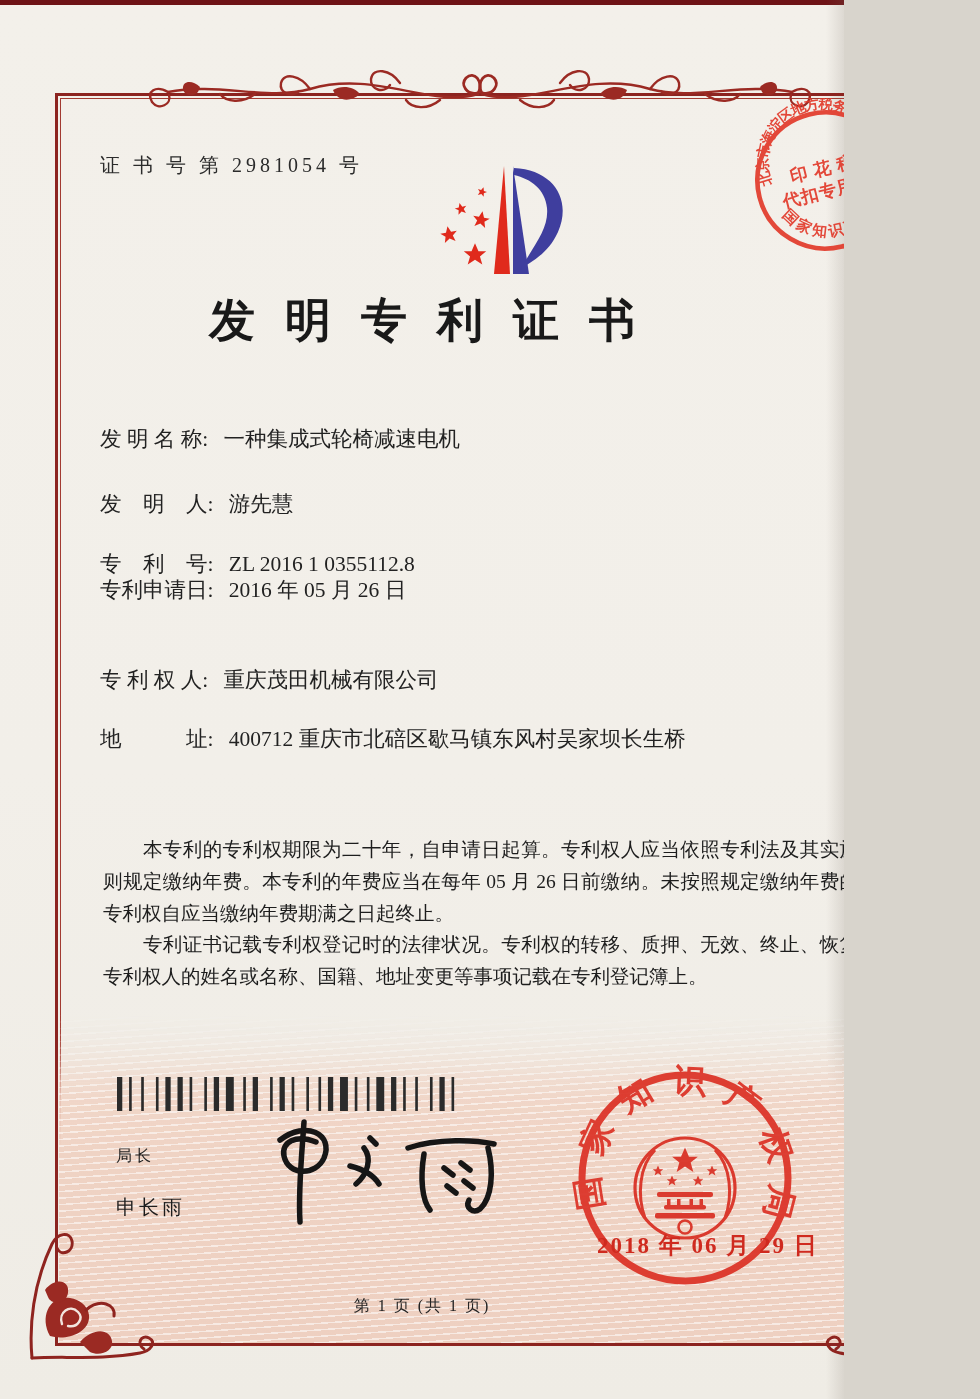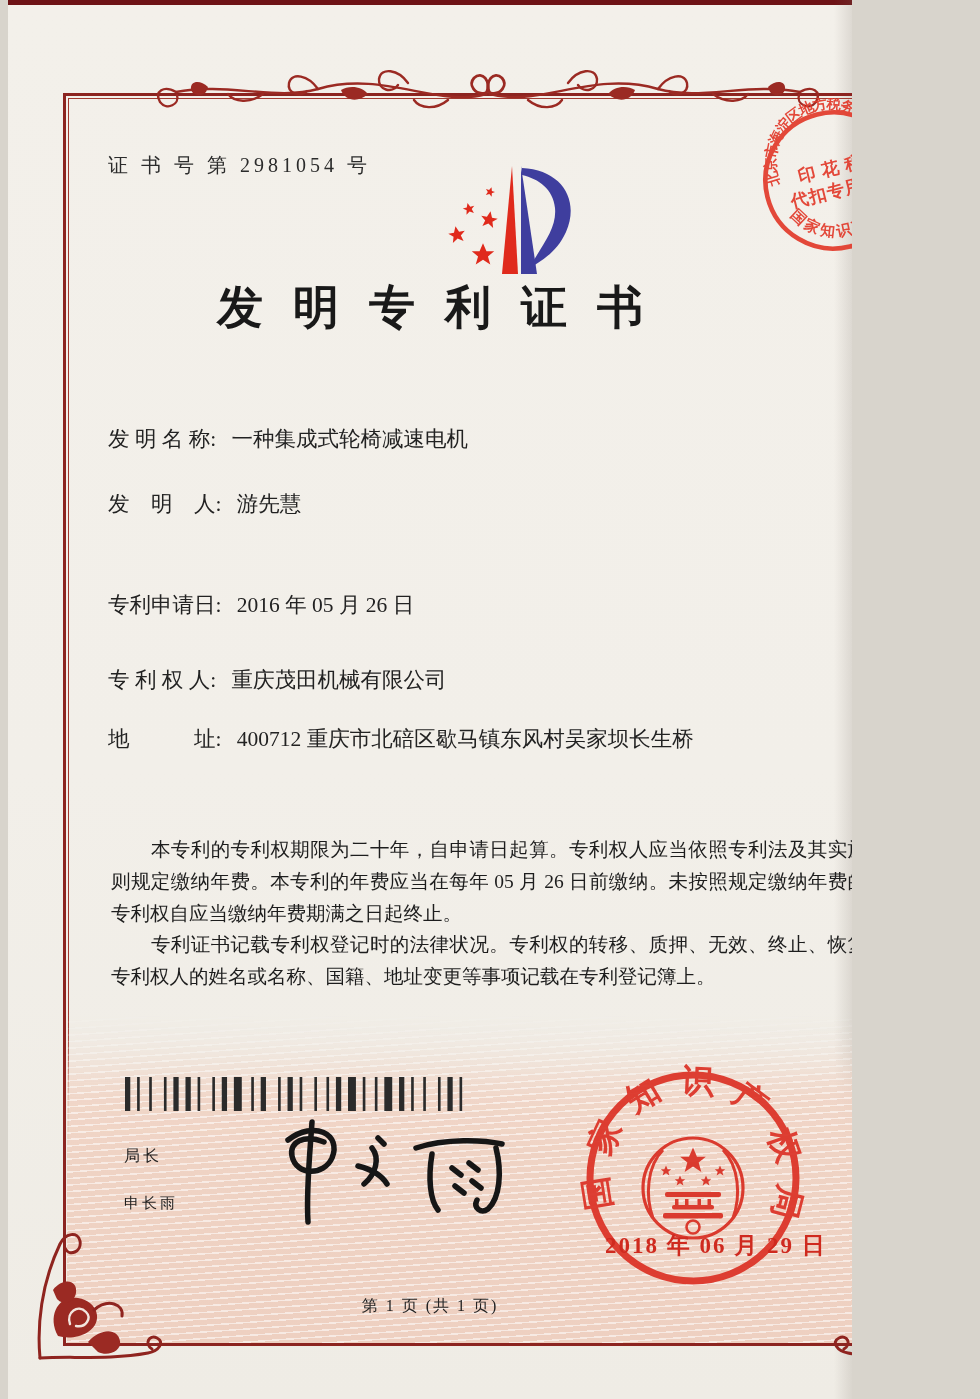--- a/index.html
+++ b/index.html
@@ -1,19 +1,19 @@
 <!DOCTYPE html>
 <html><head>
 <meta charset="utf-8">
 <style>
   html,body{margin:0;padding:0;background:#d8d4cc;}
   .page{
     position:relative;width:844px;height:1399px;overflow:hidden;
     background:linear-gradient(180deg,#f3f0ea 0%,#f2efe9 55%,#efece5 100%);
-    font-family:"Liberation Serif","DejaVu Serif",serif;color:#1f1f1f;margin-left:8px;
+    font-family:"Liberation Serif","DejaVu Serif",serif;color:#1f1f1f;
   }
   .scan-top-strip{position:absolute;left:0;top:0;width:980px;height:5px;background:#6e1316;}
   .scan-right-shadow{position:absolute;right:0;top:0;width:18px;height:1399px;
     background:linear-gradient(90deg,rgba(120,110,100,0) 0%,rgba(120,110,100,.18) 100%);}
   .frame{
     position:absolute;left:55px;top:93px;width:846px;height:1247px;
     border:3px solid #8c2420;
   }
   .frame::before{
     content:"";position:absolute;left:2px;top:2px;right:2px;bottom:2px;
@@ -25,32 +25,32 @@
       repeating-linear-gradient(176deg,rgba(255,255,255,0) 0 5px,rgba(255,255,255,.55) 5px 6.5px),
       linear-gradient(180deg,rgba(240,211,196,0) 0,rgba(240,211,196,.85) 70px,#efd3c4 140px,#eed0c1 100%);
     -webkit-mask-image:linear-gradient(180deg,transparent 0,black 90px);
             mask-image:linear-gradient(180deg,transparent 0,black 90px);
   }
   .cert-number{position:absolute;left:100px;top:152px;font-size:20px;letter-spacing:4px;color:#2b2b2b;}
   .logo{position:absolute;left:408px;top:148px;}
   .stamp{position:absolute;left:743px;top:98px;opacity:.92;}
   .stamp text{font-family:"Liberation Serif","DejaVu Serif",serif;font-weight:bold;fill:#e23a2b;}
   .doc-title{
-    position:absolute;left:0;top:277px;width:100%;text-align:center;
+    position:absolute;left:0;top:290px;width:100%;text-align:center;
     font-size:46px;font-weight:700;letter-spacing:30px;text-indent:30px;color:#191919;
   }
   .field-row{position:absolute;left:100px;font-size:21.5px;white-space:nowrap;color:#222;}
   .field-row .flabel{margin-right:10px;text-align:center;}
   .grant-col2{position:absolute;left:480px;top:0;}
   .paragraphs{position:absolute;left:103px;top:834px;width:776px;
     font-size:19.5px;line-height:31.8px;text-align:justify;color:#1d1d1d;}
   .paragraphs p{margin:0;text-indent:2.05em;}
   .barcode{position:absolute;left:117px;top:1077px;}
   .sig-title{position:absolute;left:116px;top:1146px;font-size:16px;letter-spacing:3px;color:#1d1d1d;}
-  .sig-name{position:absolute;left:116px;top:1194px;font-size:15px;letter-spacing:3px;color:#1d1d1d;}
+  .sig-name{position:absolute;left:116px;top:1194px;font-size:20px;letter-spacing:3px;color:#1d1d1d;}
   .signature{position:absolute;left:240px;top:1112px;}
   .seal{position:absolute;left:563px;top:1056px;opacity:.93;}
   .seal text{font-family:"Liberation Serif","DejaVu Serif",serif;font-weight:bold;fill:#dc3226;}
   .seal-date{position:absolute;left:597px;top:1230px;font-size:23px;letter-spacing:2px;
     color:#cf2a1f;font-weight:600;}
   .doc-footer{position:absolute;left:0;top:1296px;width:100%;text-align:center;
     font-size:16px;letter-spacing:2px;color:#242424;}
   .ornament-top{position:absolute;left:130px;top:52px;}
   .flourish{position:absolute;}
   .flourish-bl{left:20px;top:1226px;}
@@ -148,21 +148,25 @@
   <div class="doc-title">发明专利证书</div>
 
   <div class="field-row" style="top:424px">
     <span class="flabel">发 明 名 称:</span>
     <span class="fvalue">一种集成式轮椅减速电机</span>
   </div>
   <div class="field-row" style="top:489px">
     <span class="flabel">发　明　人:</span>
     <span class="fvalue">游先慧</span>
   </div>
-  <div class="field-row" style="top:590px">
+  <div class="field-row" style="top:549px">
+    <span class="flabel">专　利　号:</span>
+    <span class="fvalue">ZL 2016 1 0355112.8</span>
+  </div>
+  <div class="field-row" style="top:575px">
     <span class="flabel">专利申请日:</span>
     <span class="fvalue">2016 年 05 月 26 日</span>
   </div>
   <div class="field-row" style="top:665px">
     <span class="flabel">专 利 权 人:</span>
     <span class="fvalue">重庆茂田机械有限公司</span>
   </div>
   <div class="field-row" style="top:724px">
     <span class="flabel">地　　　址:</span>
     <span class="fvalue">400712 重庆市北碚区歇马镇东风村吴家坝长生桥</span>

